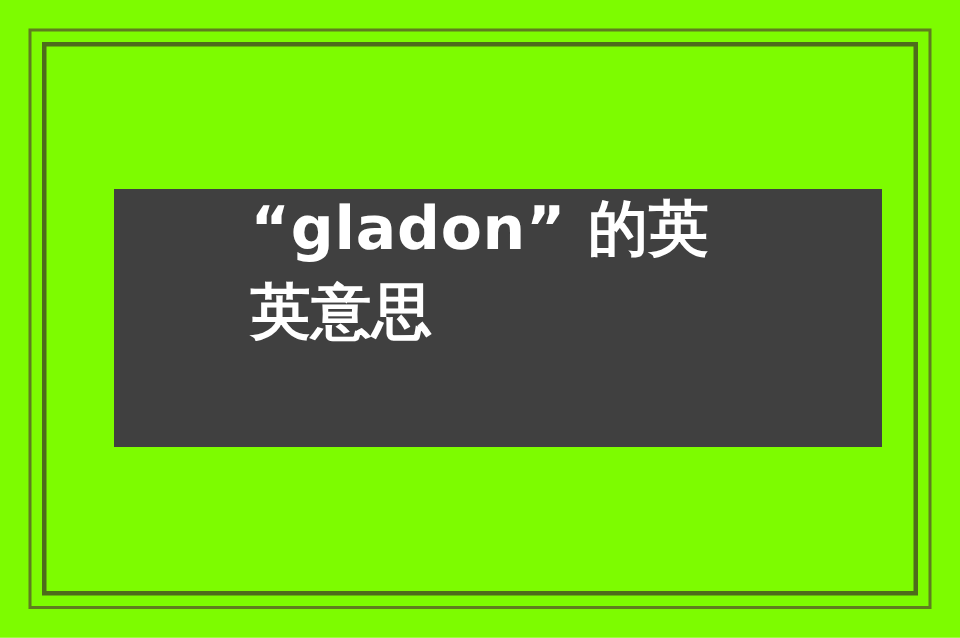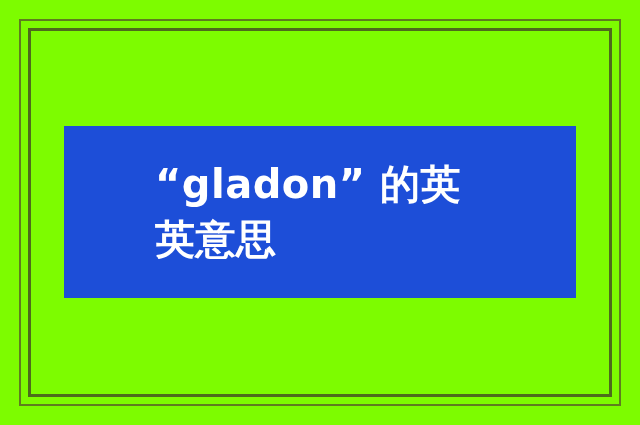--- a/index.html
+++ b/index.html
@@ -44,28 +44,27 @@
     right: 28px;
     bottom: 28px;
     border: 3px solid #4e6b1c;
     box-sizing: border-box;
     pointer-events: none;
   }
 
   
   .panel {
     position: absolute;
-    left: 64px;
+    left: 76px;
     top: 126px;
     width: 512px;
     height: 172px;
-    background: #1d4ed8;
+    background: #404040;
     box-sizing: border-box;
     display: flex;
-    align-items: center;
     justify-content: center;
   }
 
   .panel-text {
     width: 330px;
     margin: 0;
     color: #ffffff;
     font-size: 40px;
     font-weight: bold;
     line-height: 1.38;

